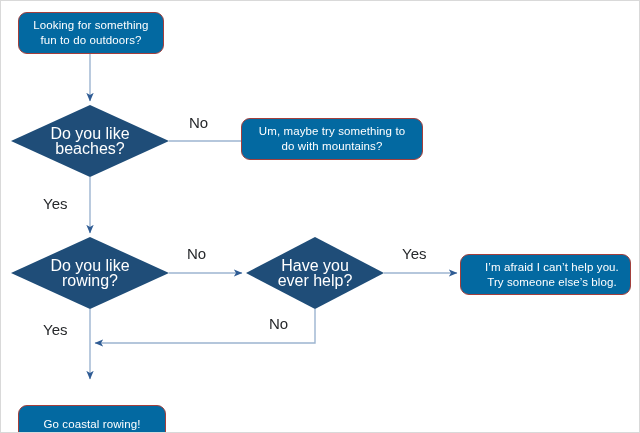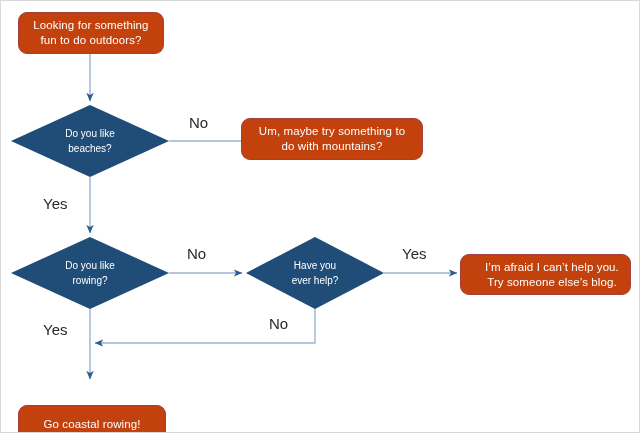--- a/index.html
+++ b/index.html
@@ -31,34 +31,34 @@
     align-items: center;
     justify-content: center;
     text-align: center;
     color: #ffffff;
     font-size: 11.5px;
     line-height: 15px;
     letter-spacing: 0.1px;
     white-space: pre-line;
   }
   .terminator {
-    background: #c2410c;
+    background: #0369a1;
     border: 1px solid #a33f3c;
     border-radius: 9px;
     padding: 2px 7px;
   }
   .decision-label {
     position: absolute;
     box-sizing: border-box;
     display: flex;
     align-items: center;
     justify-content: center;
     text-align: center;
     color: #ffffff;
-    font-size: 10px;
+    font-size: 16px;
     line-height: 15px;
     white-space: pre-line;
     pointer-events: none;
   }
   .edge-label {
     position: absolute;
     color: #26282b;
     font-size: 15px;
     line-height: 13px;
     white-space: nowrap;

